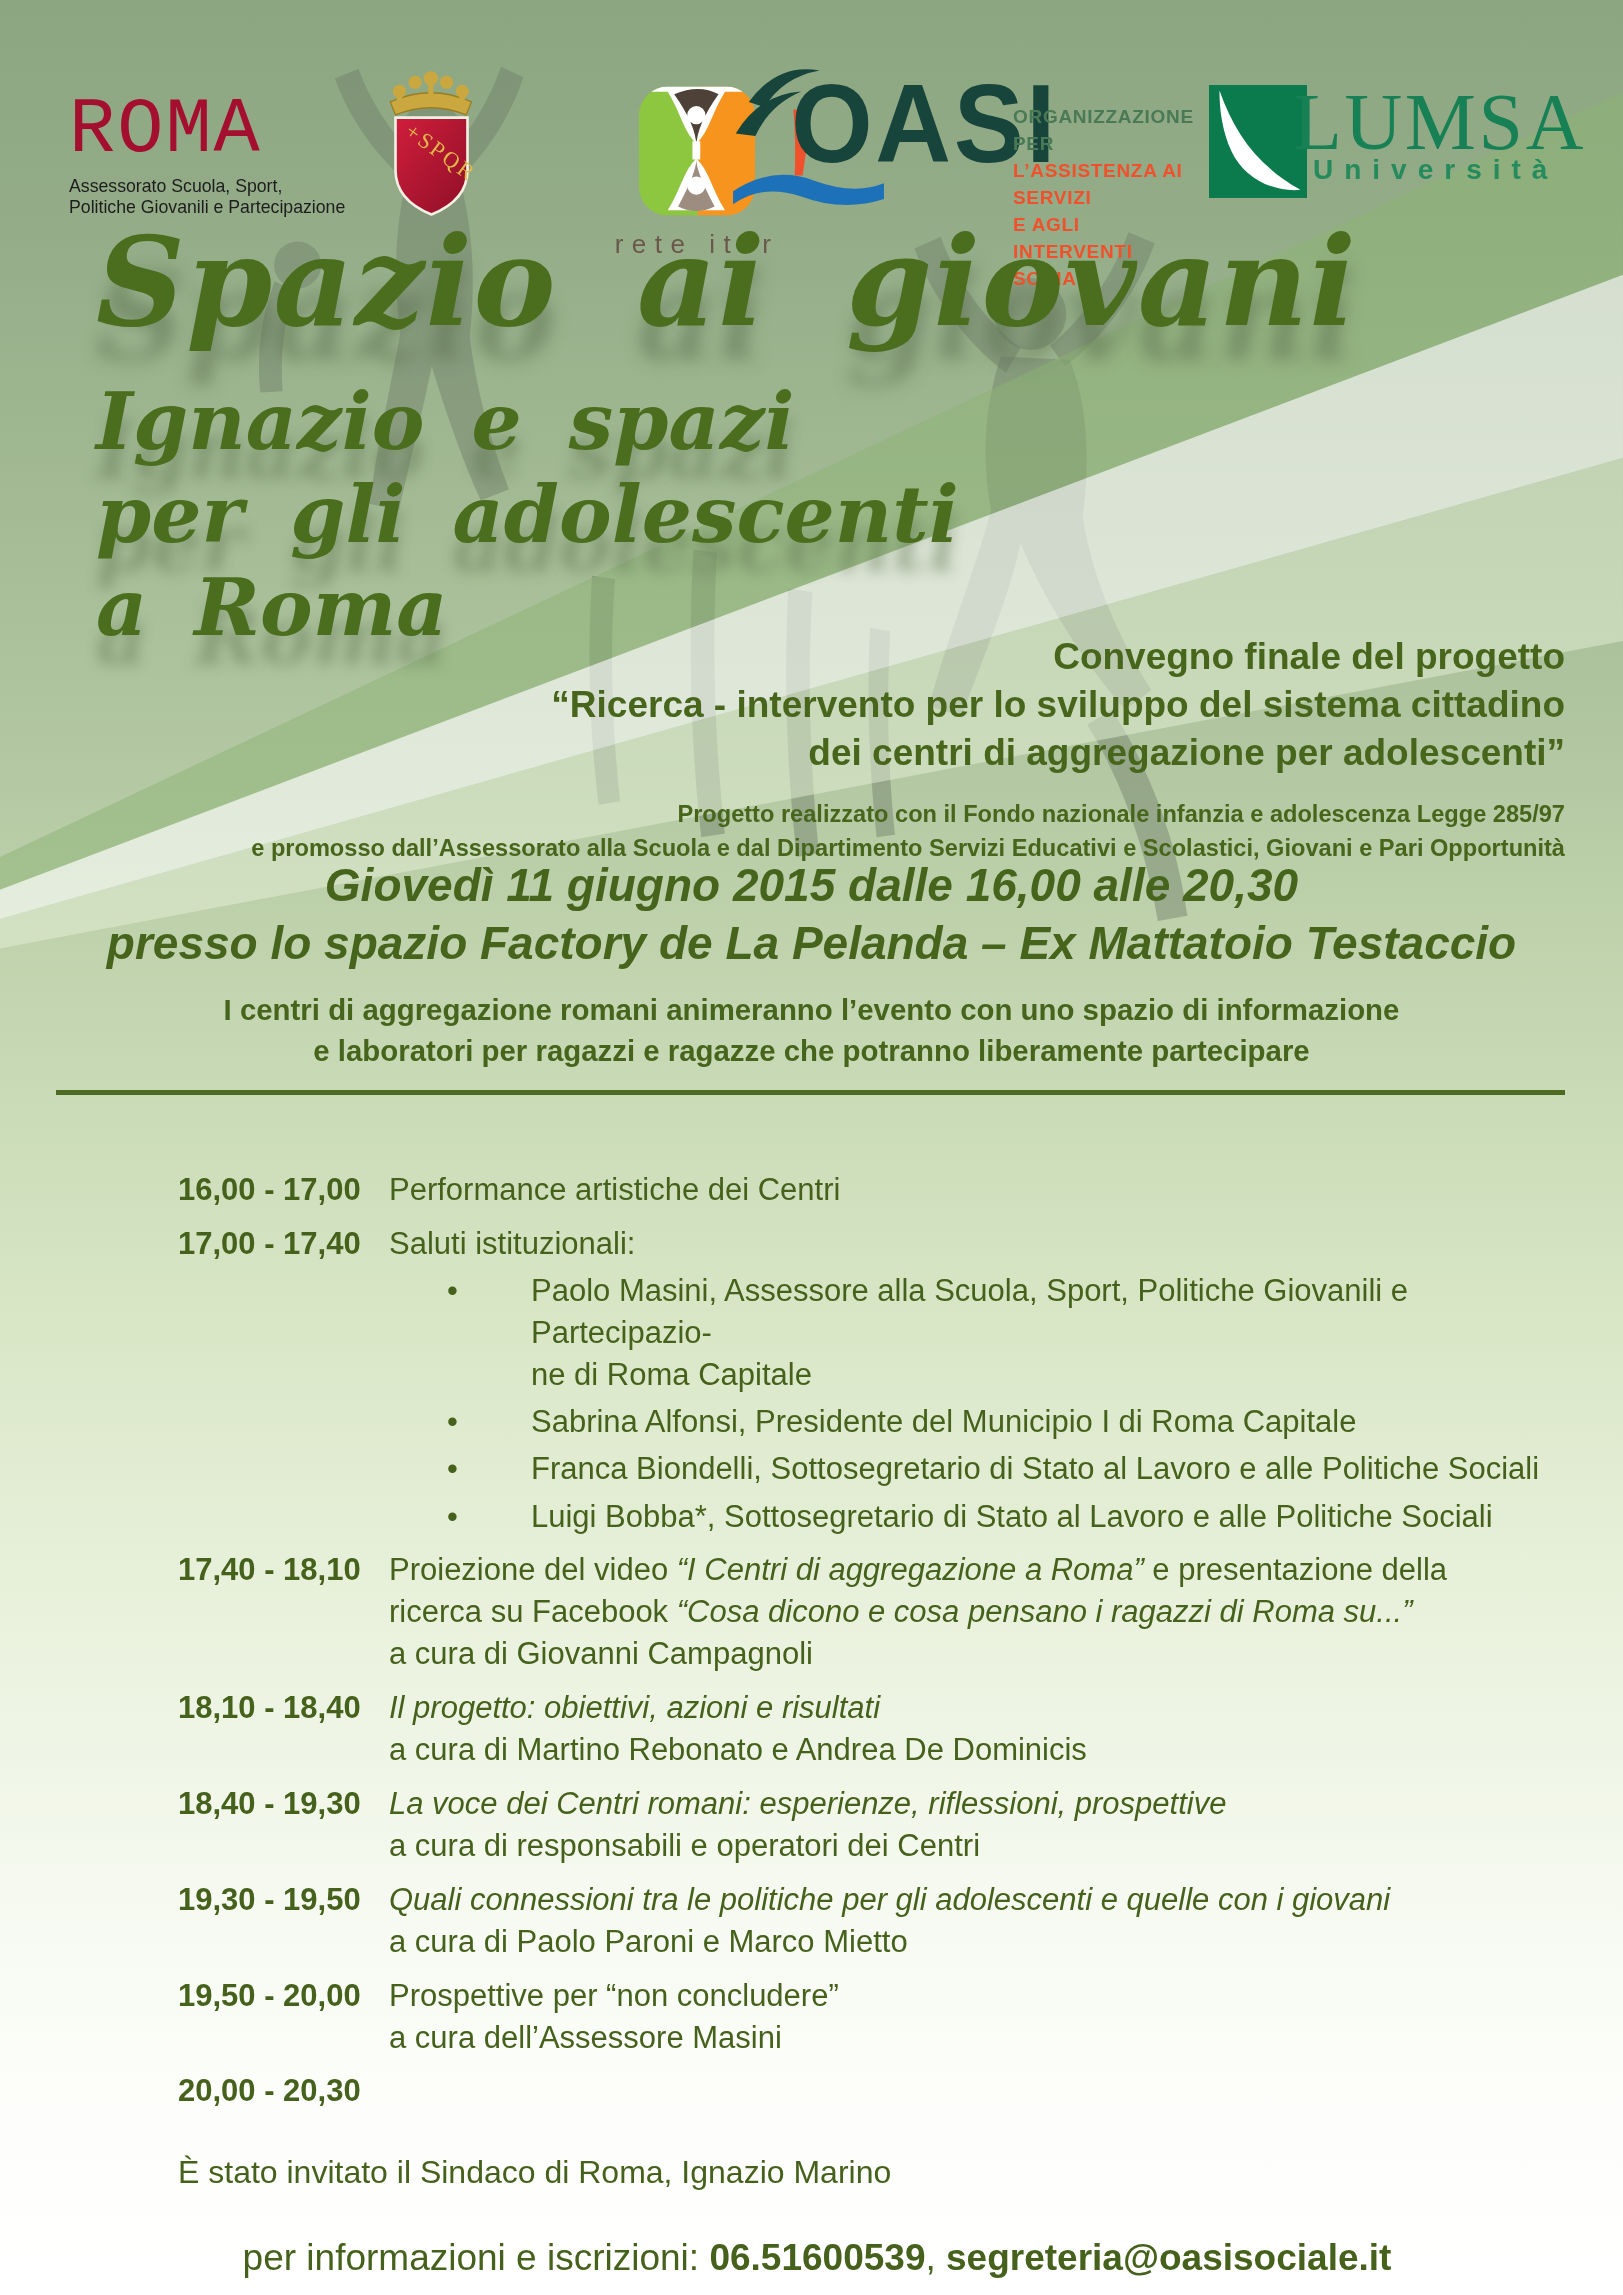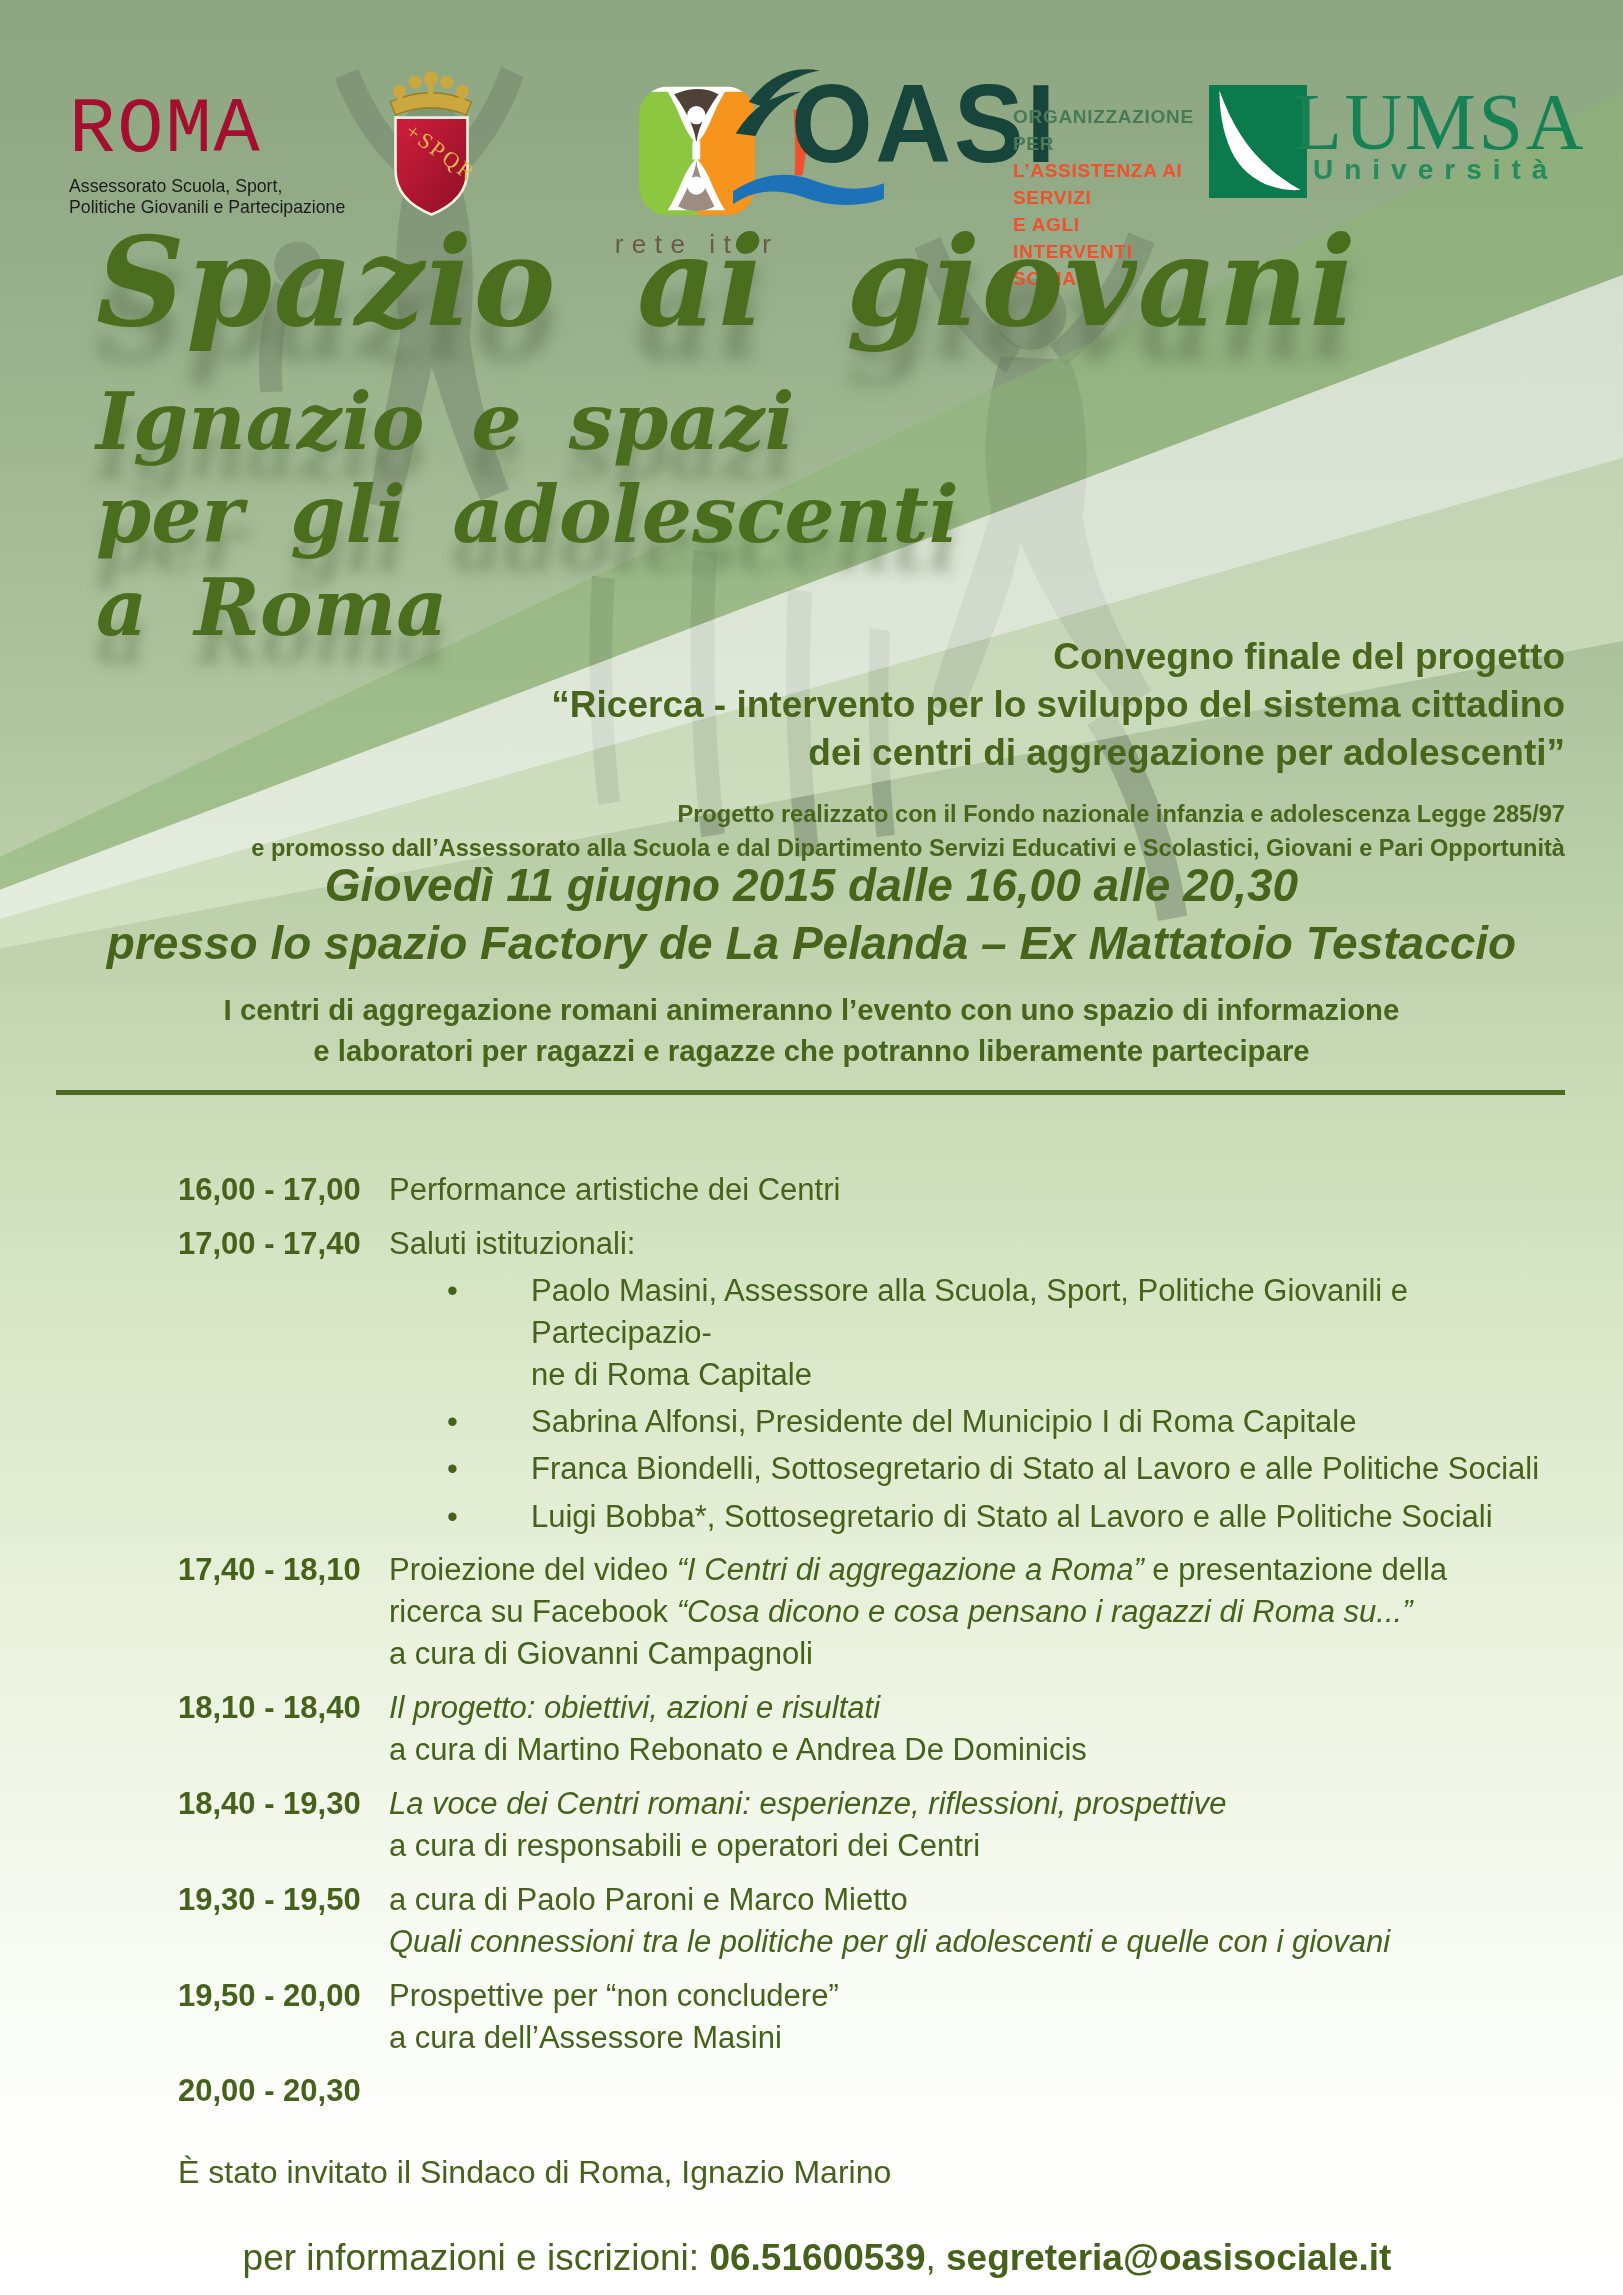--- a/index.html
+++ b/index.html
@@ -258,22 +258,22 @@
       <div class="srow">
         <div class="stime">18,40 - 19,30</div>
         <div class="sdesc">
           <div class="sline"><span class="it">La voce dei Centri romani: esperienze, riflessioni, prospettive</span></div>
           <div class="sline"><span>a cura di responsabili e operatori dei Centri</span></div>
         </div>
       </div>
       <div class="srow">
         <div class="stime">19,30 - 19,50</div>
         <div class="sdesc">
+          <div class="sline"><span class="it">Quali connessioni tra le politiche per gli adolescenti e quelle con i giovani</span></div>
           <div class="sline"><span>a cura di Paolo Paroni e Marco Mietto</span></div>
-          <div class="sline"><span class="it">Quali connessioni tra le politiche per gli adolescenti e quelle con i giovani</span></div>
         </div>
       </div>
       <div class="srow">
         <div class="stime">19,50 - 20,00</div>
         <div class="sdesc">
           <div class="sline"><span>Prospettive per “non concludere”</span></div>
           <div class="sline"><span>a cura dell’Assessore Masini</span></div>
         </div>
       </div>
       <div class="srow">

